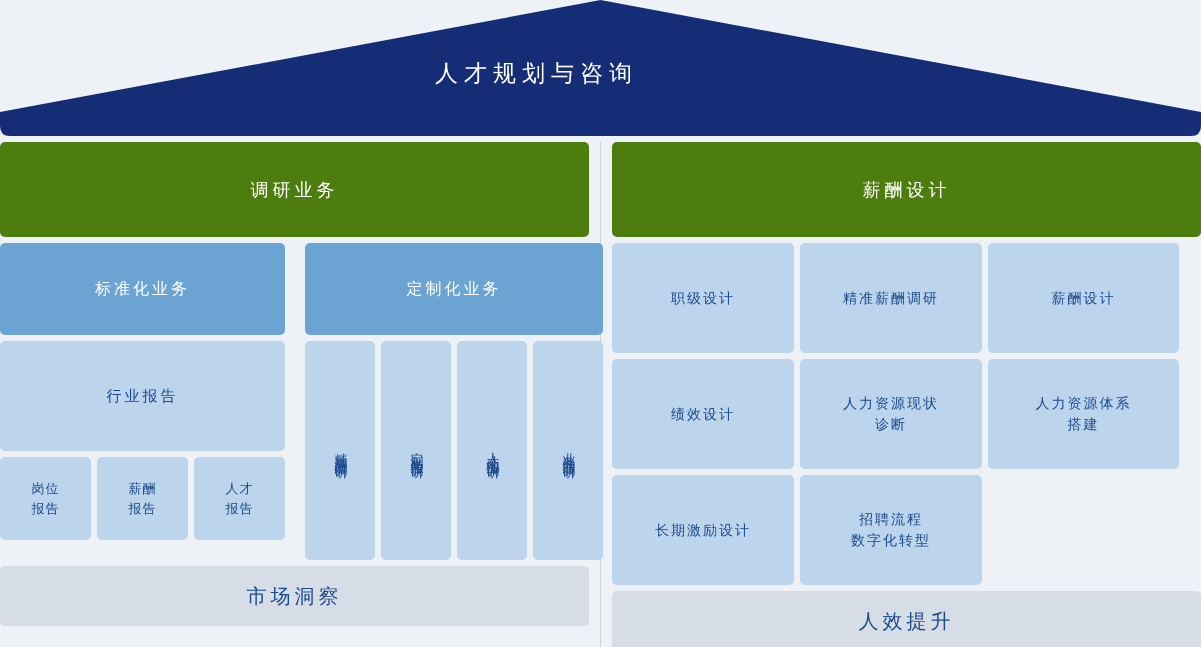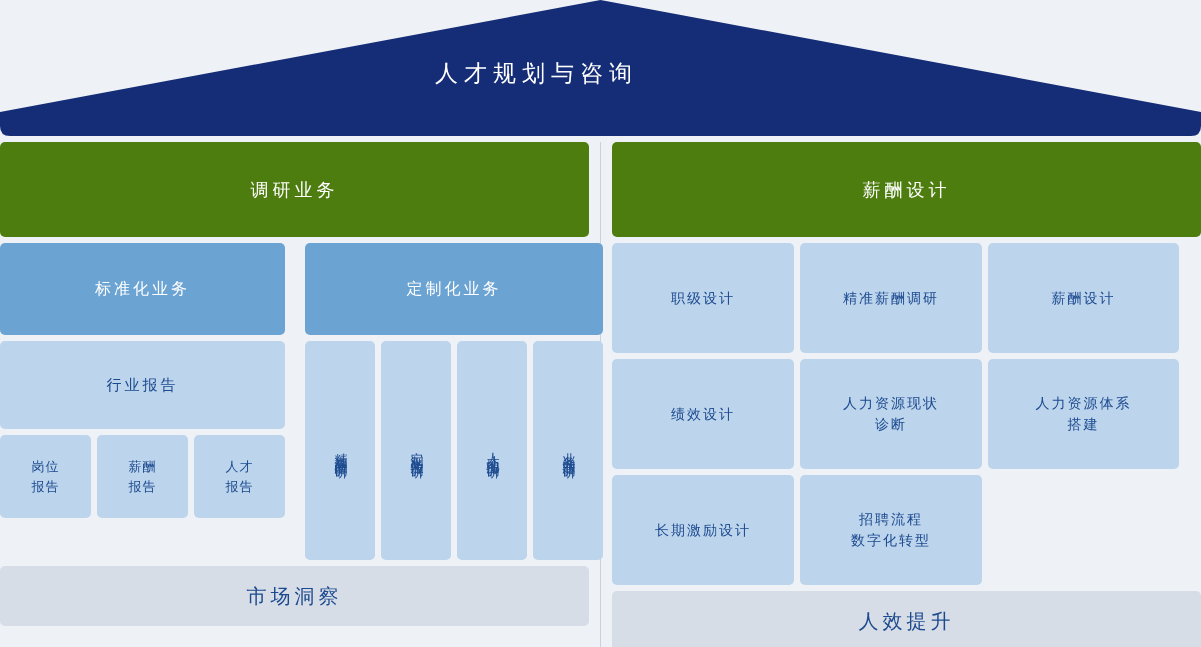--- a/index.html
+++ b/index.html
@@ -103,21 +103,21 @@
     padding: 4px 6px;
     line-height: 1.5;
   }
 
   
   .left-split { display: flex; gap: 20px; }
   .left-std { width: 285px; }
   .left-cus { width: 298px; }
 
   .std-report {
-    height: 88px;
+    height: 110px;
     margin-top: 6px;
     font-size: 15px;
     letter-spacing: 3px;
   }
   .std-small-row { margin-top: 6px; display: flex; gap: 6px; }
   .std-small {
     width: 91px;
     height: 83px;
     font-size: 13px;
     letter-spacing: 1px;

